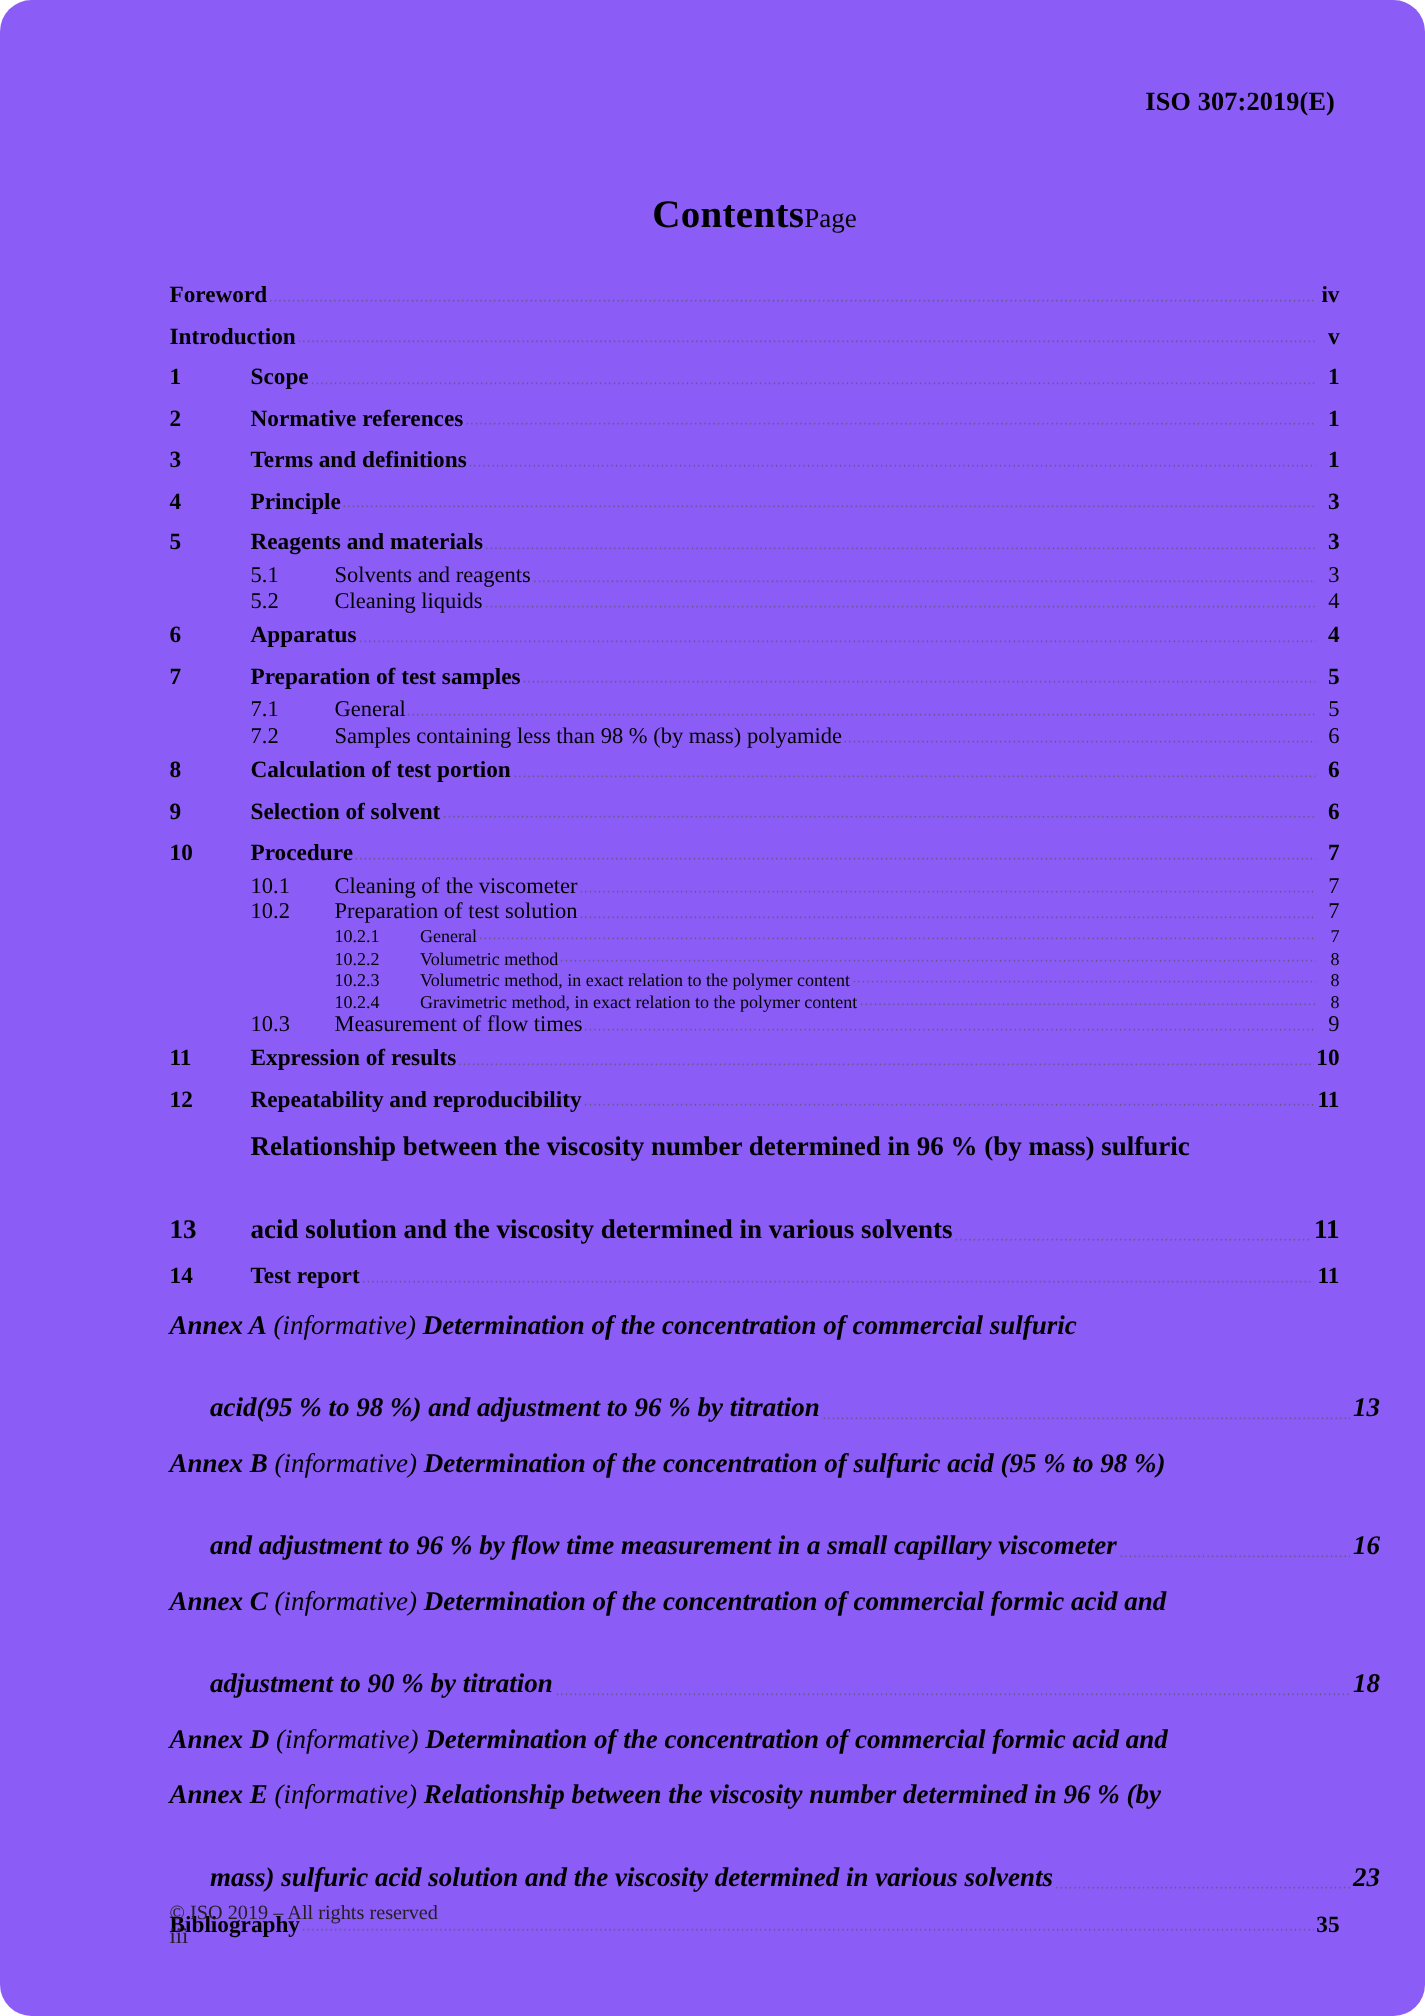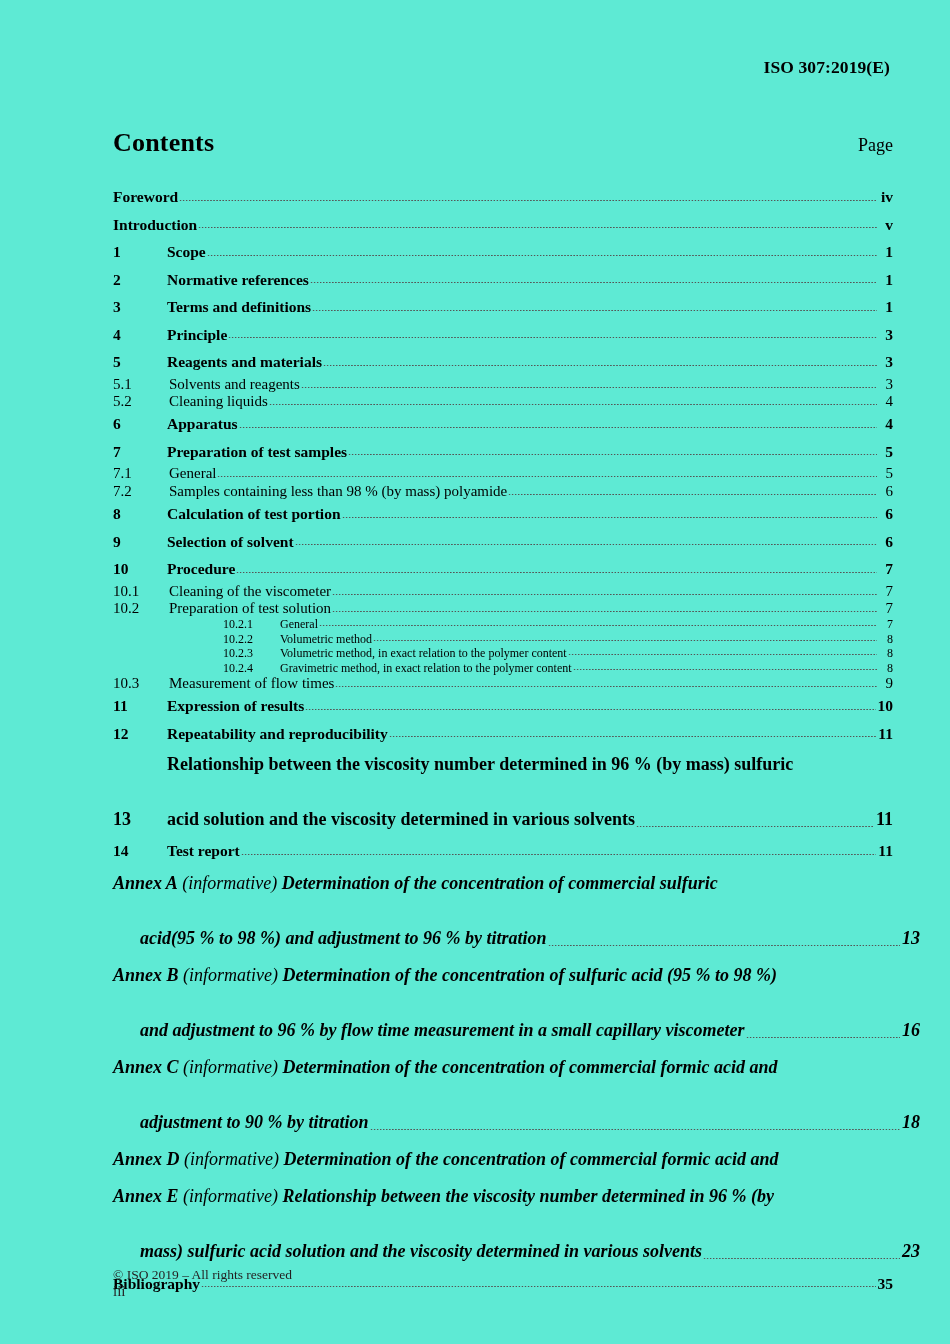--- a/index.html
+++ b/index.html
@@ -9,22 +9,23 @@
   }
   body {
     font-family: "Liberation Serif", "DejaVu Serif", serif;
     color: #000000;
   }
   .page {
     position: relative;
     width: 950px;
     height: 1344px;
     margin: 0 auto;
-    background: #5eead4;
+    background: #8b5cf6;
     overflow: hidden;
+    border-radius: 21px;
   }
 
   
   .doc-header {
     position: absolute;
     top: 57px;
     right: 60px;
     font-size: 17.5px;
     font-weight: bold;
     letter-spacing: 0.1px;
@@ -32,21 +33,21 @@
   }
 
   
   .contents-head {
     position: absolute;
     top: 128px;
     left: 113px;
     right: 57px;
     display: flex;
     align-items: baseline;
-    justify-content: space-between;
+    justify-content: center;
   }
   .contents-title {
     font-size: 26px;
     font-weight: bold;
     letter-spacing: 0.2px;
   }
   .page-label {
     font-size: 18px;
     font-weight: normal;
   }
@@ -73,21 +74,21 @@
   .lvl2 { padding-top: 1.2px; padding-bottom: 1.2px; font-weight: normal; font-size: 15px; }
   .lvl3 { padding-top: 1.2px; padding-bottom: 1.2px; font-weight: normal; font-size: 12px; }
   .annex { padding-top: 7.0px; padding-bottom: 7.0px; font-weight: bold; font-style: italic; }
 
   
   .num {
     flex: 0 0 auto;
     white-space: nowrap;
   }
   .lvl1 > .num { width: 54px; }
-  .lvl2 > .num { width: 56px; }
+  .lvl2 > .num { width: 56px; margin-left: 54px; }
   .lvl3 > .num { width: 57px; margin-left: 110px; }
 
   
   .title {
     flex: 0 1 auto;
     white-space: normal;
   }
 
   .leader {
     flex: 1 1 auto;

